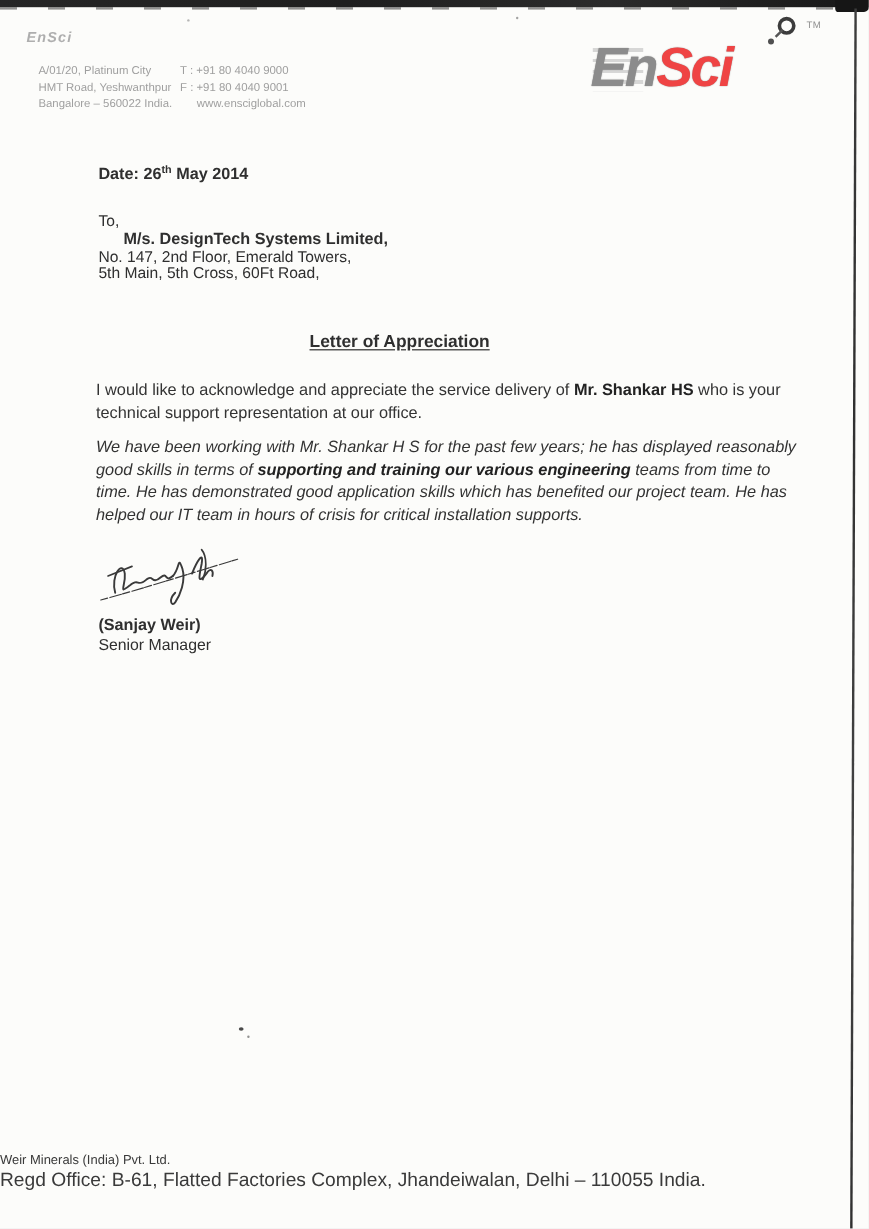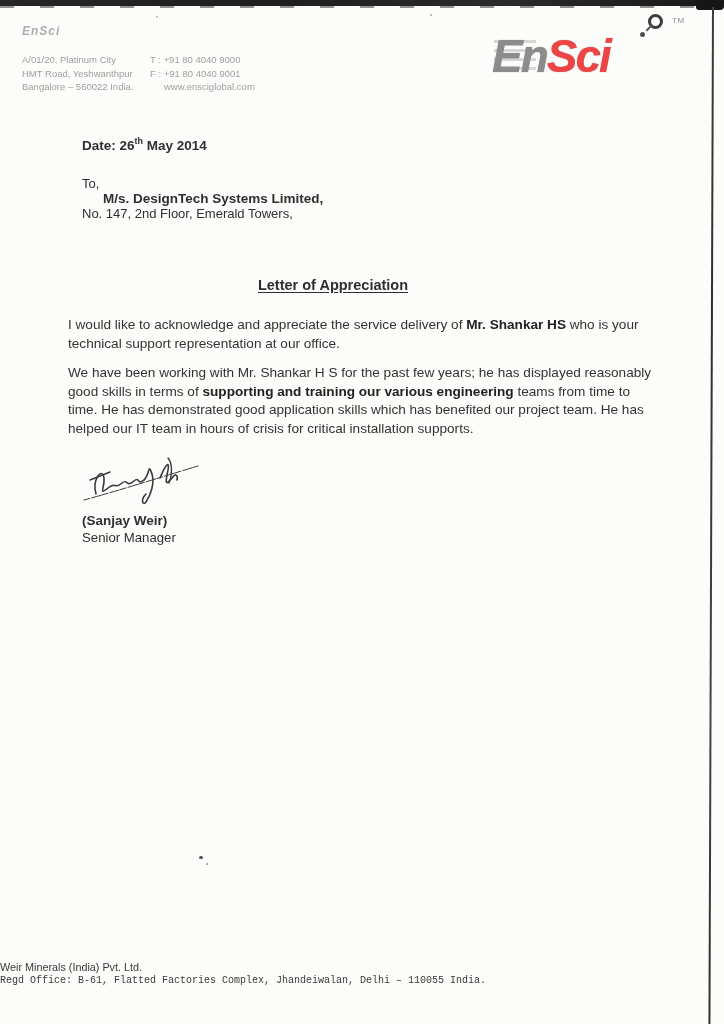--- a/index.html
+++ b/index.html
@@ -41,21 +41,21 @@
   .lh-brand-small {
     position: absolute; left: 22px; top: 24px;
     font-style: italic; font-weight: bold; font-size: 12px;
     color: #aeaeae; filter: blur(.4px); letter-spacing: 1px;
   }
   .lh-address, .lh-contact {
     position: absolute; top: 53px;
     font-size: 9.5px; line-height: 13.5px; color: #9f9f9f;
     filter: blur(.2px);
   }
-  .lh-address { left: 22px; }
+  .lh-address { left: 32px; }
   .lh-contact { left: 150px; }
   .lh-contact .www { padding-left: 14px; }
 
   .logo {
     position: absolute; left: 488px; top: 26px; width: 200px; height: 70px;
   }
   .logo-fine-print {
     position: absolute; left: 6px; top: 14px; width: 42px; height: 36px;
     background: repeating-linear-gradient(#b9b9b9 0 3px, transparent 3px 9px);
     opacity: .55; filter: blur(.5px);
@@ -93,37 +93,37 @@
   }
   .date sup { font-size: 9px; }
   .recipient { position: absolute; left: 82px; top: 177px; font-size: 13px; line-height: 14.8px; }
   .recipient .company { font-size: 13.5px; font-weight: bold; padding-left: 21px; }
   .letter-title {
     position: absolute; left: 1px; top: 277px; width: 664px;
     text-align: center; font-size: 14.5px; font-weight: bold;
     text-decoration: underline; text-underline-offset: 2px;
   }
   .para {
-    position: absolute; left: 68px;
+    position: absolute; left: 80px;
     font-size: 13.6px; line-height: 18.6px; width: 585px;
     color: #333;
   }
   .para1 { top: 316px; }
-  .para2 { top: 364px; width: 592px; }
+  .para2 { top: 364px; width: 592px; font-style: italic; }
   .para b { color: #222; }
 
   
   .sig-scribble { position: absolute; left: 80px; top: 450px; }
   .sig-name  { position: absolute; left: 82px; top: 513px; font-size: 13.5px; font-weight: bold; }
   .sig-title { position: absolute; left: 82px; top: 530px; font-size: 13.2px; }
 
   
   .footer { position: absolute; left: 0; top: 961px; width: 724px; text-align: left; color: #3a3a3a; }
   .footer .f1 { font-size: 10.8px; margin-bottom: 2px; }
-  .footer .f2 { font-size: 10px; font-family: Liberation Mono, monospace; }
+  .footer .f2 { font-size: 16px; }
 </style>
 </head>
 <body>
 
 <div class="page">
 
   <div class="scan-strip-top"></div>
   <div class="scan-blob-corner"></div>
   <div class="scan-vline"></div>
   <div class="speck speck1"></div>
@@ -157,20 +157,21 @@
     </div>
     <div class="logo-tm">TM</div>
   </div>
 
   <div class="date"><span>Date: 26</span><sup>th</sup><span> May 2014</span></div>
 
   <div class="recipient">
     <div>To,</div>
     <div class="company">M/s. DesignTech Systems Limited,</div>
     <div>No. 147, 2nd Floor, Emerald Towers,</div>
+    <div>5th Main, 5th Cross, 60Ft Road,</div>
   </div>
 
   <div class="letter-title">Letter of Appreciation</div>
 
   <div class="para para1"><span>I would like to acknowledge and appreciate the service delivery of </span><b>Mr. Shankar HS</b><span> who is your technical support representation at our office.</span></div>
 
   <div class="para para2"><span>We have been working with Mr. Shankar H S for the past few years; he has displayed reasonably good skills in terms of </span><b>supporting and training our various engineering</b><span> teams from time to time. He has demonstrated good application skills which has benefited our project team. He has helped our IT team in hours of crisis for critical installation supports.</span></div>
 
   <svg class="sig-scribble" width="125" height="62" viewBox="0 0 125 62">
     <g fill="none" stroke="#3a3a3a" stroke-linecap="round">

